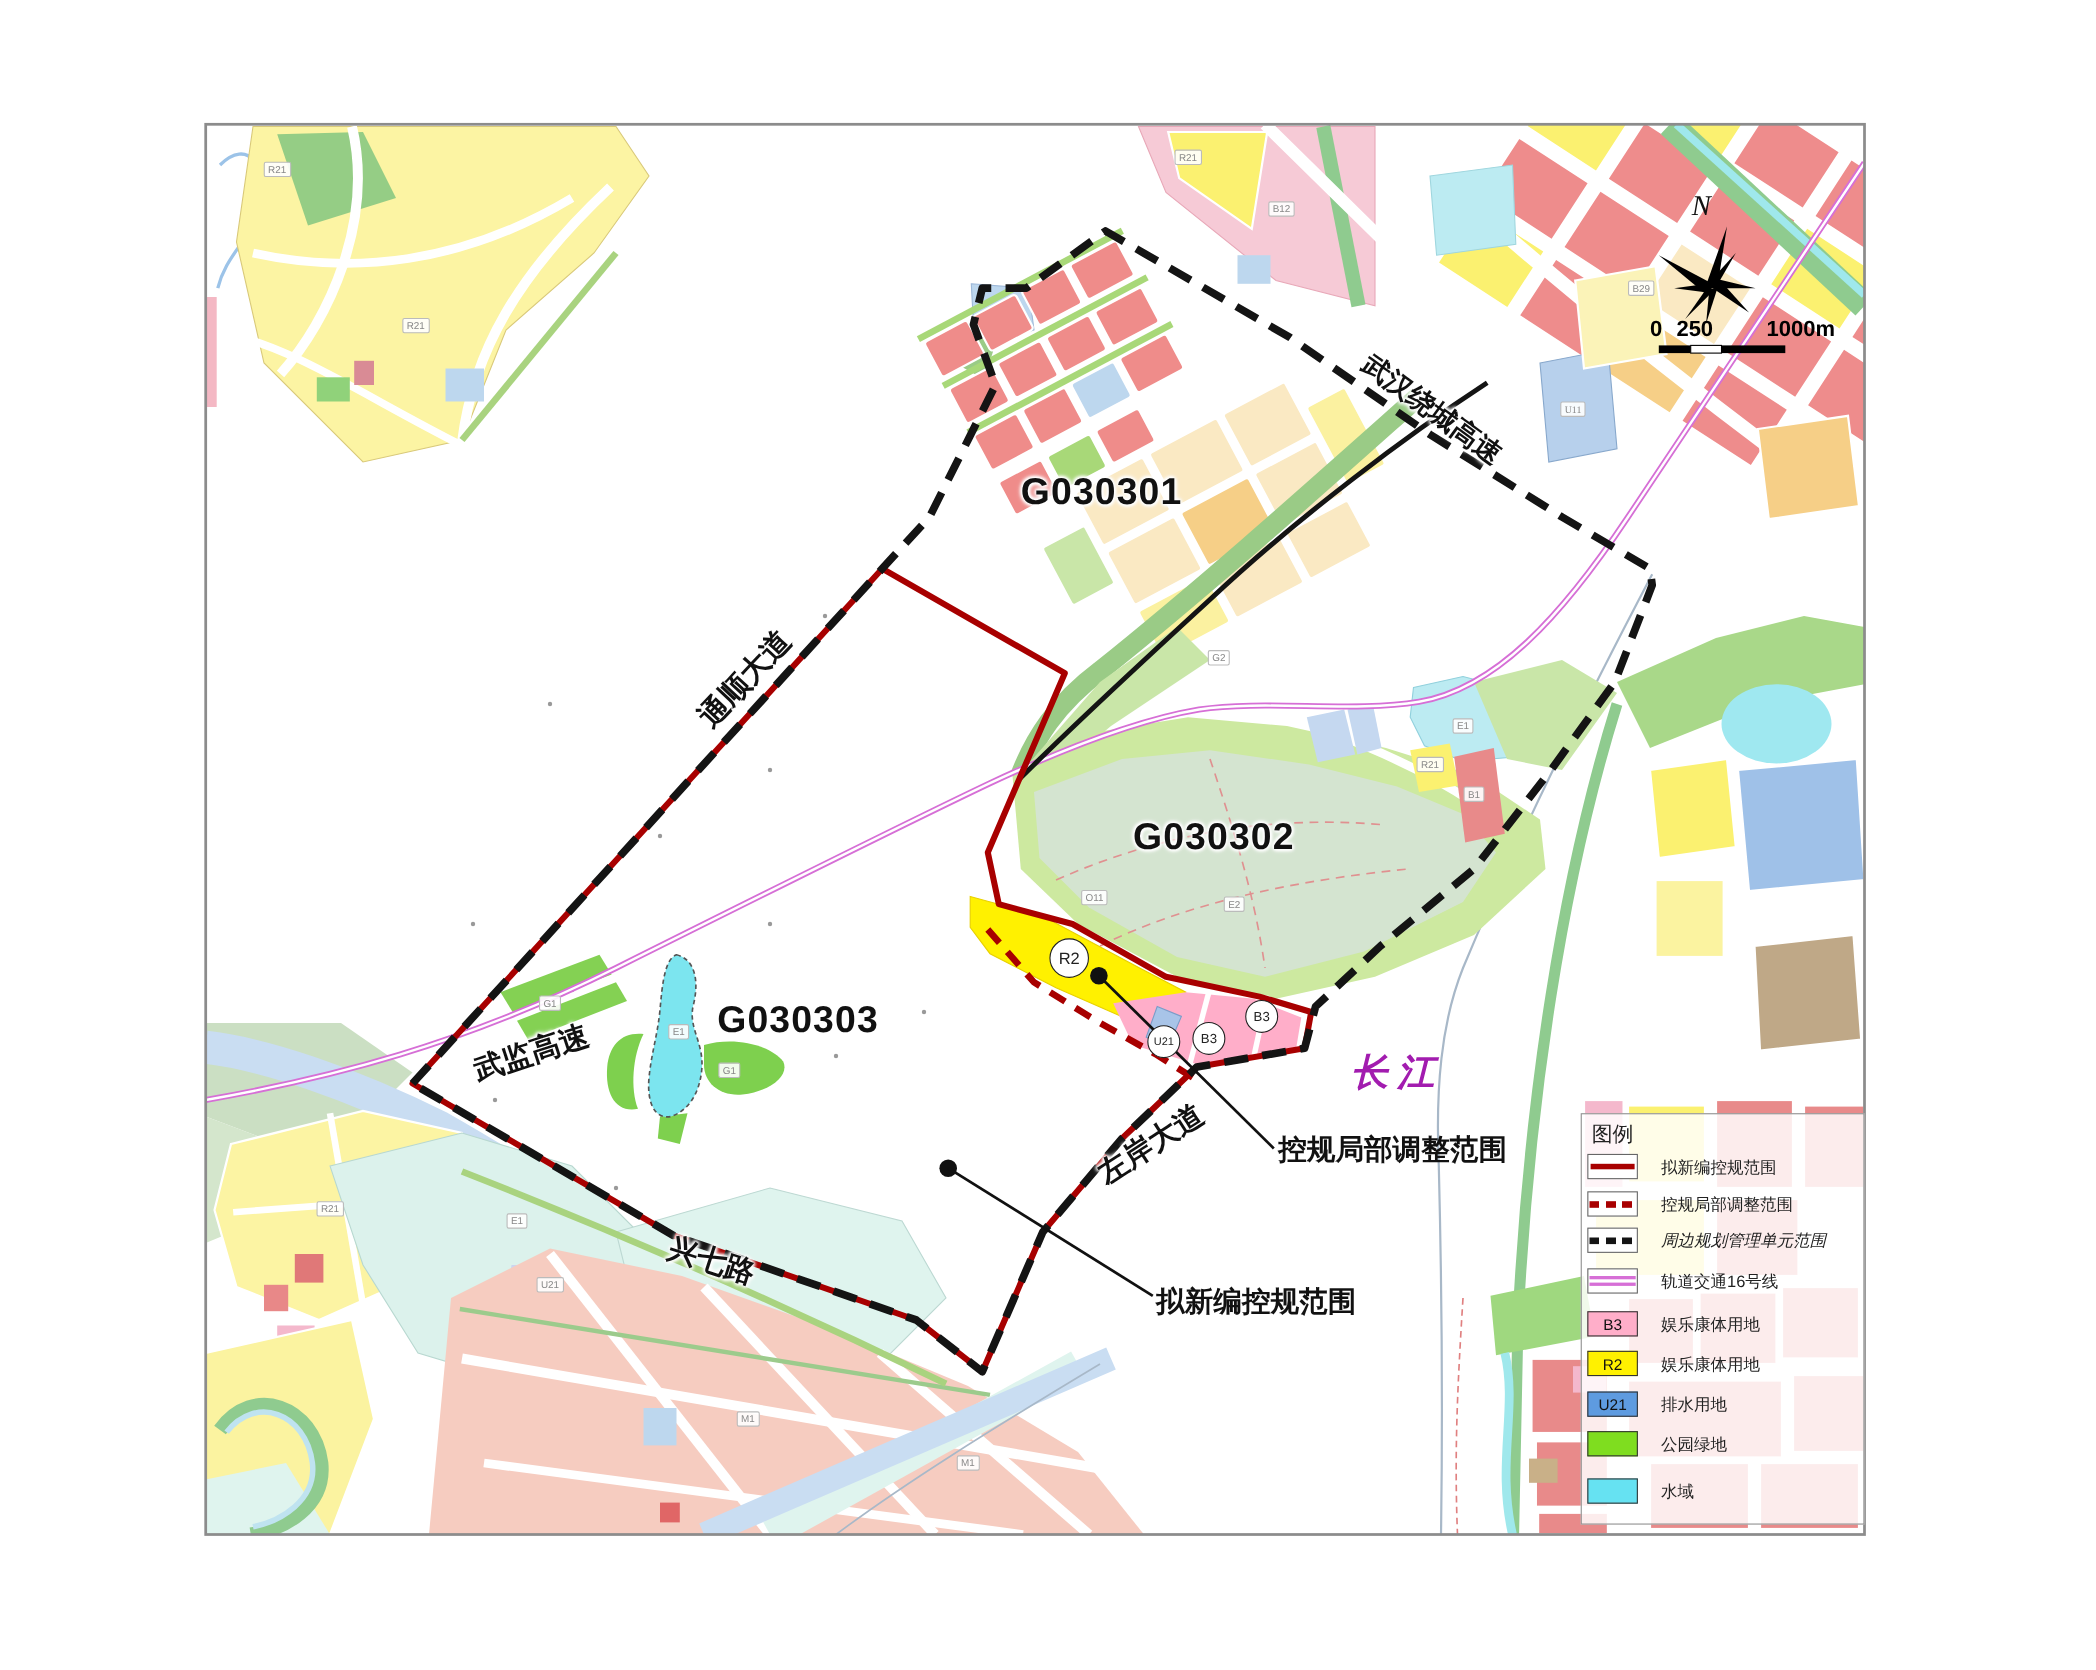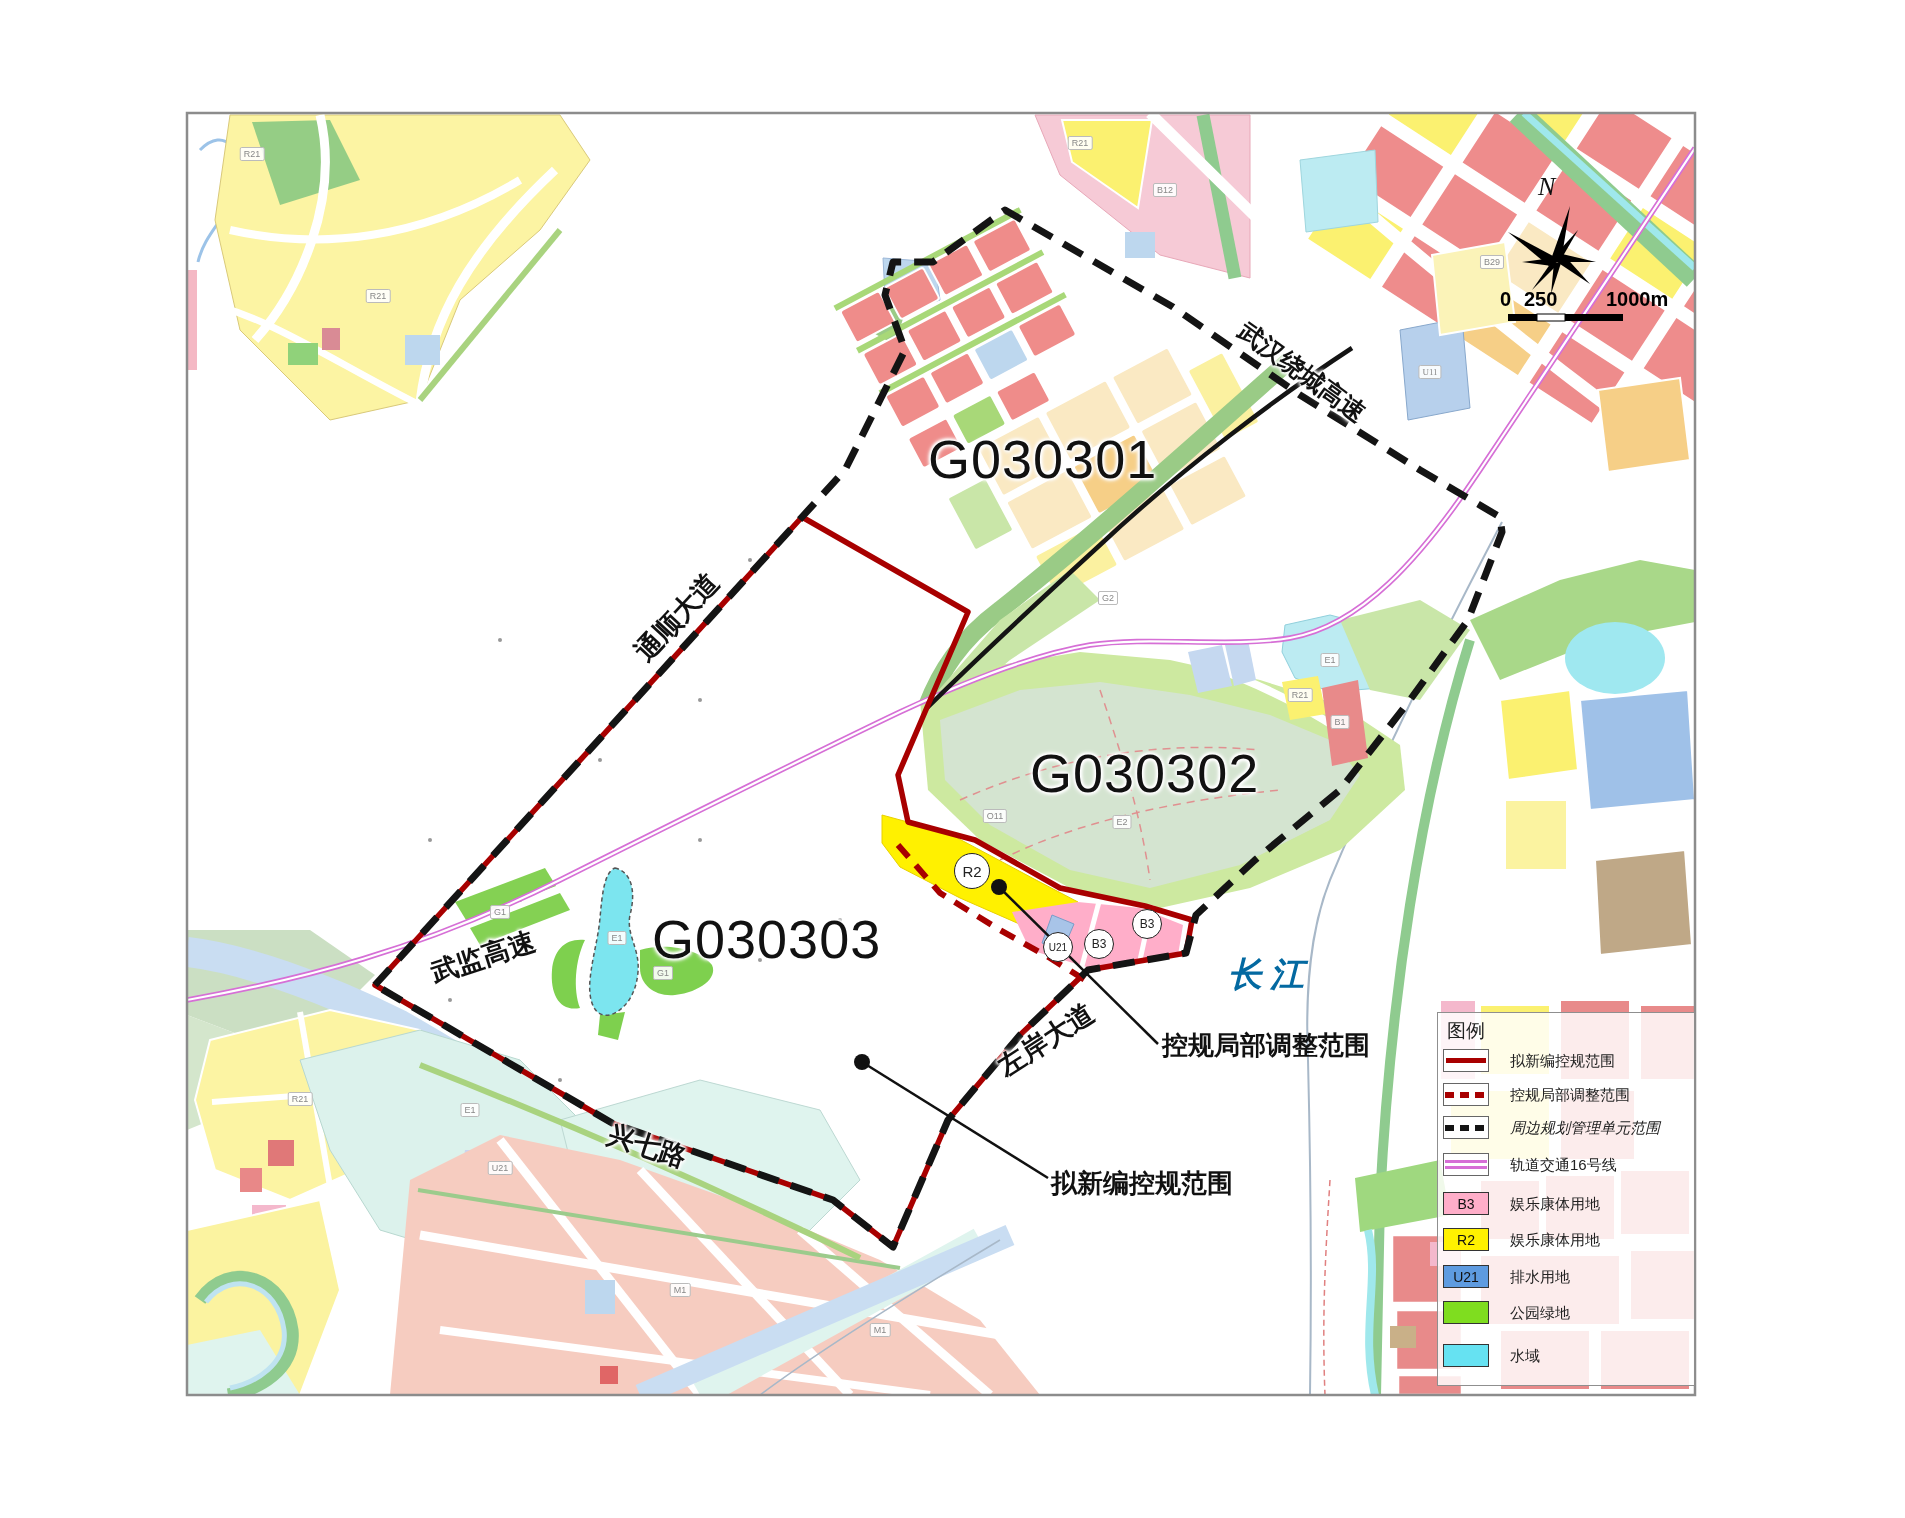--- a/index.html
+++ b/index.html
@@ -1,21 +1,21 @@
 <!DOCTYPE html>
 <html><head>
 <meta charset="utf-8">
 <style>
   html,body{margin:0;padding:0;background:#fff;}
   body{width:1905px;height:1518px;position:relative;font-family:"Liberation Sans",sans-serif;overflow:hidden;}
   #stage{position:absolute;left:0;top:0;width:1905px;height:1518px;}
   svg{position:absolute;left:0;top:0;}
   .lbl{position:absolute;white-space:nowrap;color:#111;}
   .halo{text-shadow:0 0 3px #fff,0 0 4px #fff,0 0 5px #fff,0 0 6px #fff,1px 1px 3px #fff,-1px -1px 3px #fff;}
-  .unit{font-size:54px;font-weight:normal;letter-spacing:1px;}
+  .unit{font-size:34px;font-weight:bold;letter-spacing:1px;}
   .road{font-size:27px;font-weight:bold;transform-origin:center;}
   .ann{font-size:26px;font-weight:bold;}
   .river-name{font-size:34px;font-weight:bold;font-style:italic;letter-spacing:8px;}
   .badge{position:absolute;background:#fff;border:1.6px solid #222;border-radius:50%;
          display:flex;align-items:center;justify-content:center;font-weight:normal;color:#222;}
   .chip{position:absolute;font-size:9px;color:#888;background:rgba(255,255,255,.9);
         border:1px solid #bbb;border-radius:2px;padding:0 3px;line-height:12px;transform:translate(-50%,-50%);}
   .northN{font-family:"Liberation Serif",serif;font-style:italic;font-size:26px;color:#111;}
   .scaletxt{font-size:20px;font-weight:bold;color:#000;}
   
@@ -323,21 +323,21 @@
 <span class="lbl unit halo" style="left:928px;top:428px;">G030301</span>
 <span class="lbl unit halo" style="left:1030px;top:718px;margin-top:24px;">G030302</span>
 <span class="lbl unit halo" style="left:652px;top:908px;">G030303</span>
 
 <span class="lbl road halo" style="left:677px;top:617px;transform:translate(-50%,-50%) rotate(-47deg);">通顺大道</span>
 <span class="lbl road halo" style="left:483px;top:957px;transform:translate(-50%,-50%) rotate(-18deg);">武监高速</span>
 <span class="lbl road halo" style="left:647px;top:1146px;transform:translate(-50%,-50%) rotate(18deg);">兴七路</span>
 <span class="lbl road halo" style="left:1046px;top:1040px;transform:translate(-50%,-50%) rotate(-33deg);">左岸大道</span>
 <span class="lbl road halo" style="left:1302px;top:372px;transform:translate(-50%,-50%) rotate(36deg);font-size:25px;">武汉绕城高速</span>
 
-<span class="lbl river-name" style="left:1228px;top:952px;color:#0369a1;">长江</span>
+<span class="lbl river-name" style="left:1228px;top:952px;color:#a21caf;">长江</span>
 
 <span class="lbl ann" style="left:1162px;top:1028px;">控规局部调整范围</span>
 <span class="lbl ann" style="left:1051px;top:1166px;">拟新编控规范围</span>
 
 <span class="badge" style="left:954px;top:853px;width:34px;height:34px;font-size:15px;">R2</span>
 <span class="badge" style="left:1084px;top:929px;width:28px;height:28px;font-size:12px;">B3</span>
 <span class="badge" style="left:1132px;top:909px;width:28px;height:28px;font-size:12px;">B3</span>
 <span class="badge" style="left:1043px;top:932px;width:28px;height:28px;font-size:10px;">U21</span>
 
 <span class="lbl northN" style="left:1538px;top:172px;">N</span>

